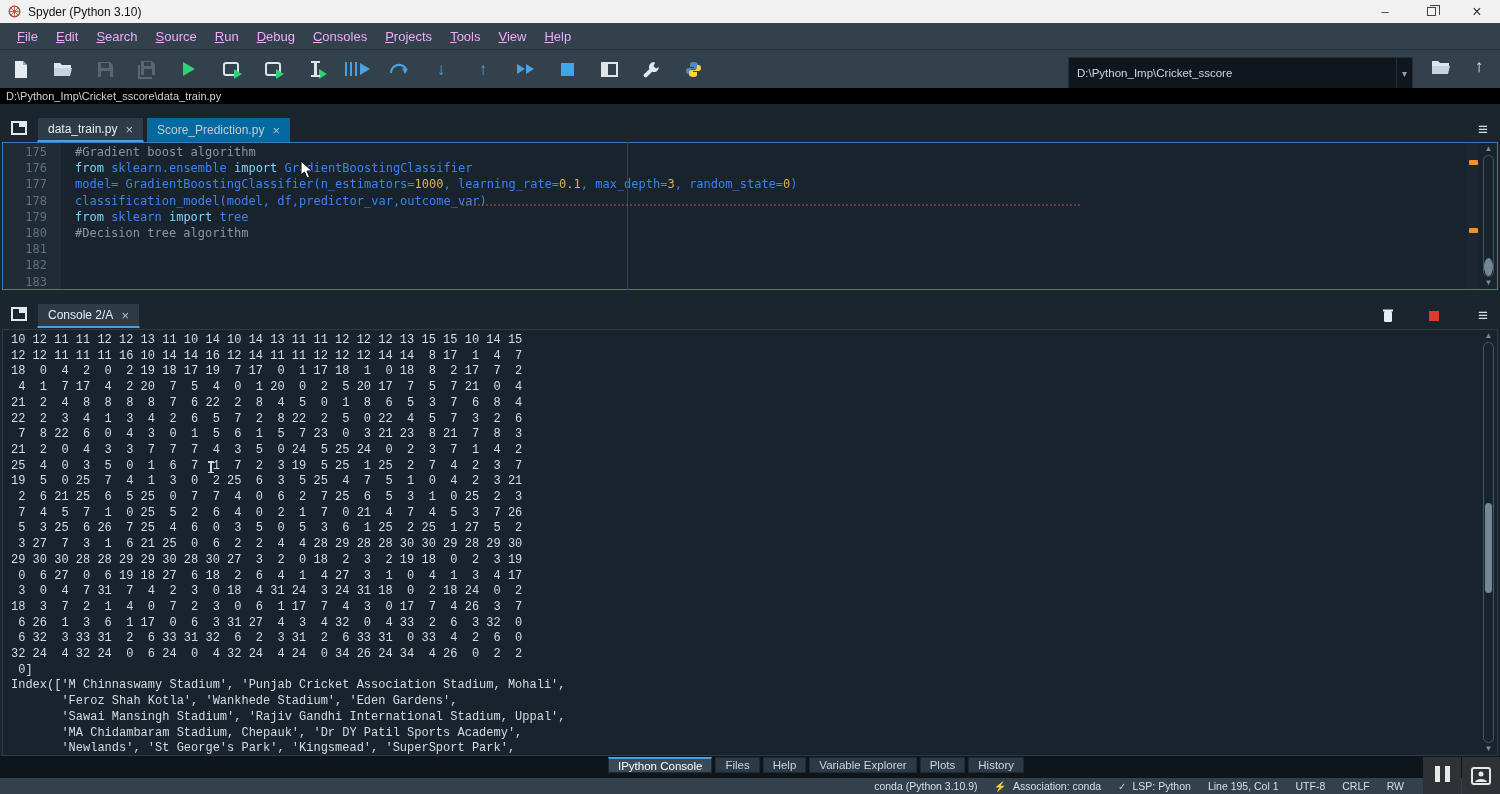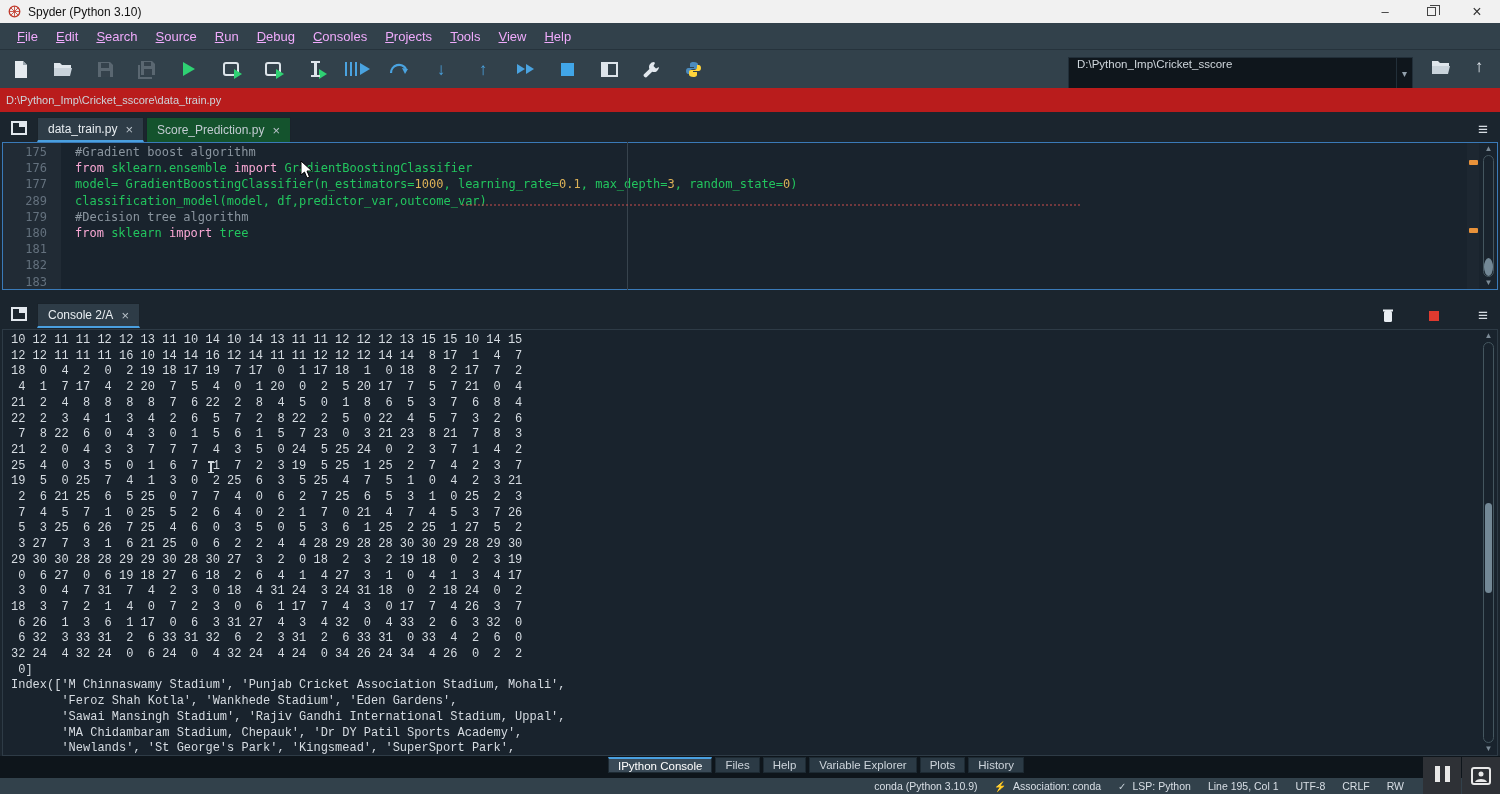--- a/index.html
+++ b/index.html
@@ -37,48 +37,48 @@
   .ibeam-icn { position:relative; width:3px; height:16px; background:#dde4ea; }
   .ibeam-icn::before, .ibeam-icn::after { content:""; position:absolute; left:-3px; width:9px; height:2px; background:#dde4ea; }
   .ibeam-icn::before { top:0; } .ibeam-icn::after { bottom:0; }
   .ibeam-icn .tri-green-sm { position:absolute; right:-10px; bottom:-2px; }
   .dbgbars { display:flex; align-items:center; }
   .dbgbars i { display:block; width:2.5px; height:14px; background:#4aa3e0; margin-right:2.5px; }
   .glyph-blue { color:#4aa3e0; font-size:17px; font-weight:bold; line-height:1; }
   .stop-sq { width:13px; height:13px; background:#41a6e8; }
   .disabled svg { opacity:.45; }
   .workdir { position:absolute; left:1068px; top:57px; width:345px; height:32px;
-    background:#0f161c; border:1px solid #222f39; display:flex; align-items:flex-start; }
+    background:#0f161c; border:1px solid #222f39; display:flex; align-items:center; }
   .workdir .wd-text { flex:1; font-size:11.5px; color:#cfd6dc; padding-left:8px; white-space:nowrap; overflow:hidden; }
   .workdir .wd-arrow { width:16px; height:100%; display:flex; align-items:center; justify-content:center;
     color:#93a1ac; font-size:10px; border-left:1px solid #222f39; }
   .tb-right { position:absolute; right:0; top:52px; display:flex; }
   
-  .pathbar { position:absolute; left:0; top:88px; width:1500px; height:24px;
-    background:#b91c1c; display:flex; align-items:center; }
+  .pathbar { position:absolute; left:0; top:88px; width:1500px; height:16px;
+    background:#000000; display:flex; align-items:center; }
   .pathbar span { font-size:11px; color:#cdd4da; padding-left:6px; }
   
   .tabstrip { position:absolute; left:0; width:1500px; height:30px; background:#1b252e; display:flex; align-items:flex-end; }
   .browse-btn { width:22px; height:22px; margin:0 7px 3px 8px; display:flex; align-items:center; justify-content:center; }
   .tab { height:25px; display:flex; align-items:center; padding:0 10px; font-size:12px;
-    color:#c3cbd2; background:#14532d; margin-right:2px; border:1px solid #1a232b; border-bottom:none; position:relative; }
+    color:#c3cbd2; background:#0369a1; margin-right:2px; border:1px solid #1a232b; border-bottom:none; position:relative; }
   .tab.active { background:#2e3c47; color:#e8edf1; border-bottom:2px solid #4aa0e0; }
   .tab .close { margin-left:8px; color:#b9c2ca; font-size:13px; line-height:1; }
   .strip-right { position:absolute; right:8px; bottom:4px; display:flex; align-items:center; }
   .hamburger { color:#d7dde3; font-size:17px; line-height:1; padding:0 4px; }
   
   .editor-body { position:absolute; left:2px; top:142px; width:1496px; height:148px;
     background:#19232d; border:1px solid #3a7ab8; overflow:hidden; }
   .gutter { position:absolute; left:0; top:0; width:58px; height:100%; background:#212b35; }
   .gutter pre { font-family:"DejaVu Sans Mono", monospace; font-size:12px; line-height:16.2px;
     color:#64717e; text-align:right; padding:1px 14px 0 0; }
   .codearea { position:absolute; left:58px; top:0; right:0; height:100%; }
   .codeline { font-family:"DejaVu Sans Mono", monospace; font-size:12px; line-height:16.2px;
     white-space:pre; padding-left:14px; color:#dfe5ea; }
-  .cm { color:#8a959f; } .kw { color:#f9a8d4; } .nm { color:#dcb157; } .tx { color:#22c55e; }
+  .cm { color:#8a959f; } .kw { color:#7dd3fc; } .nm { color:#dcb157; } .tx { color:#3b82f6; }
   .colguide { position:absolute; left:627px; top:142px; width:1px; height:148px; background:#37434d; }
   .lint-underline { position:absolute; left:462px; top:204px; width:618px; height:0;
     border-bottom:2px dotted rgba(224,82,82,.45); }
   .markerstrip { position:absolute; left:1467px; top:143px; width:12px; height:146px; background:#1d2731; }
   .marker { position:absolute; left:1469px; width:9px; height:5px; background:#e8923a; border-radius:1px; }
   
   .vscroll { position:absolute; width:15px; display:flex; flex-direction:column; align-items:center; }
   .vscroll .sarrow { color:#7c8b97; font-size:8px; line-height:10px; }
   .vscroll .track { flex:1; width:11px; border:1px solid #44565f; border-radius:6px; position:relative; margin:1px 0; }
   .vscroll .thumb { position:absolute; left:1px; width:7px; background:#738896; border-radius:4px; }
@@ -280,37 +280,37 @@
     <div class="strip-right">
         <span class="hamburger">≡</span>
       </div>
   </div>
 
   <div class="editor-body">
     <div class="gutter">
       <pre>175
 176
 177
-289
+178
 179
 180
 181
 182
 183</pre>
     </div>
     <div class="codearea" style="padding-top:1px;">
       <div class="codeline"></div>
       <div class="codeline"></div>
       <div class="codeline"><span class="cm">#Gradient boost algorithm</span></div>
       <div class="codeline"><span class="kw">from</span><span class="tx"> sklearn.ensemble </span><span class="kw">import</span><span class="tx"> GradientBoostingClassifier</span></div>
       <div class="codeline"><span class="tx">model= GradientBoostingClassifier(n_estimators=</span><span class="nm">1000</span><span class="tx">, learning_rate=</span><span class="nm">0.1</span><span class="tx">, max_depth=</span><span class="nm">3</span><span class="tx">, random_state=</span><span class="nm">0</span><span class="tx">)</span></div>
       <div class="codeline"><span class="tx">classification_model(model, df,predictor_var,outcome_var)</span></div>
       <div class="codeline"></div>
+      <div class="codeline"><span class="kw">from</span><span class="tx"> sklearn </span><span class="kw">import</span><span class="tx"> tree</span></div>
       <div class="codeline"><span class="cm">#Decision tree algorithm</span></div>
-      <div class="codeline"><span class="kw">from</span><span class="tx"> sklearn </span><span class="kw">import</span><span class="tx"> tree</span></div>
     </div>
   </div>
   <div class="colguide"></div>
   <div class="lint-underline"></div>
   <div class="markerstrip"></div>
   <div class="marker" style="top:160px;"></div>
   <div class="marker" style="top:228px;"></div>
 
   <div class="vscroll" style="left:1481px; top:144px; height:144px;">
     <span class="sarrow">▲</span>

